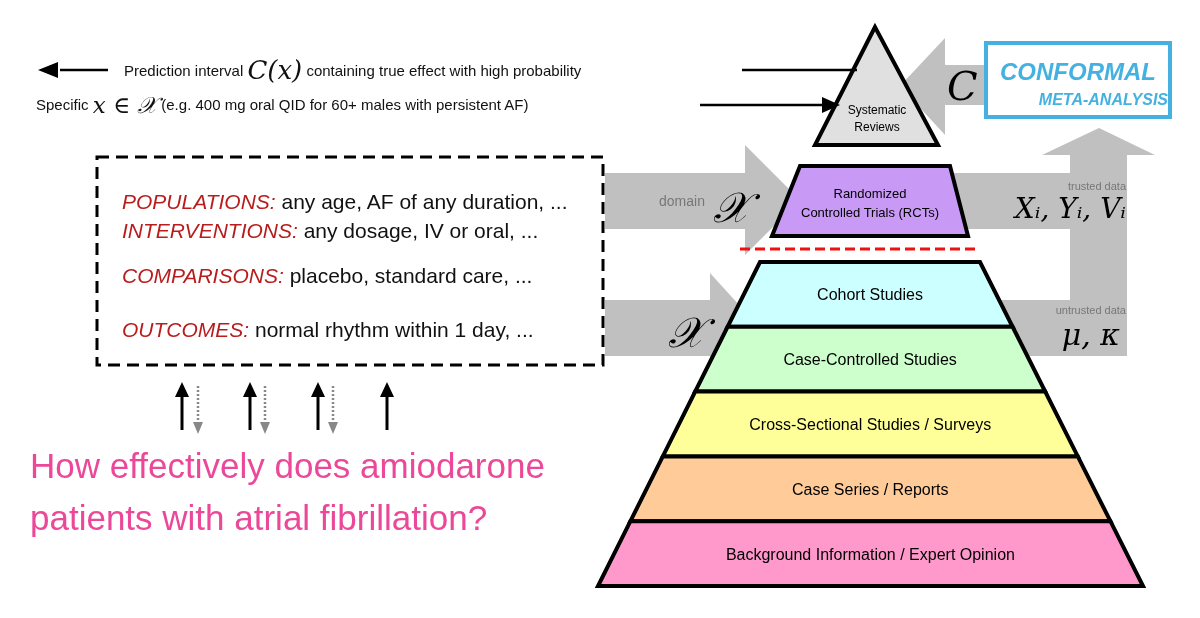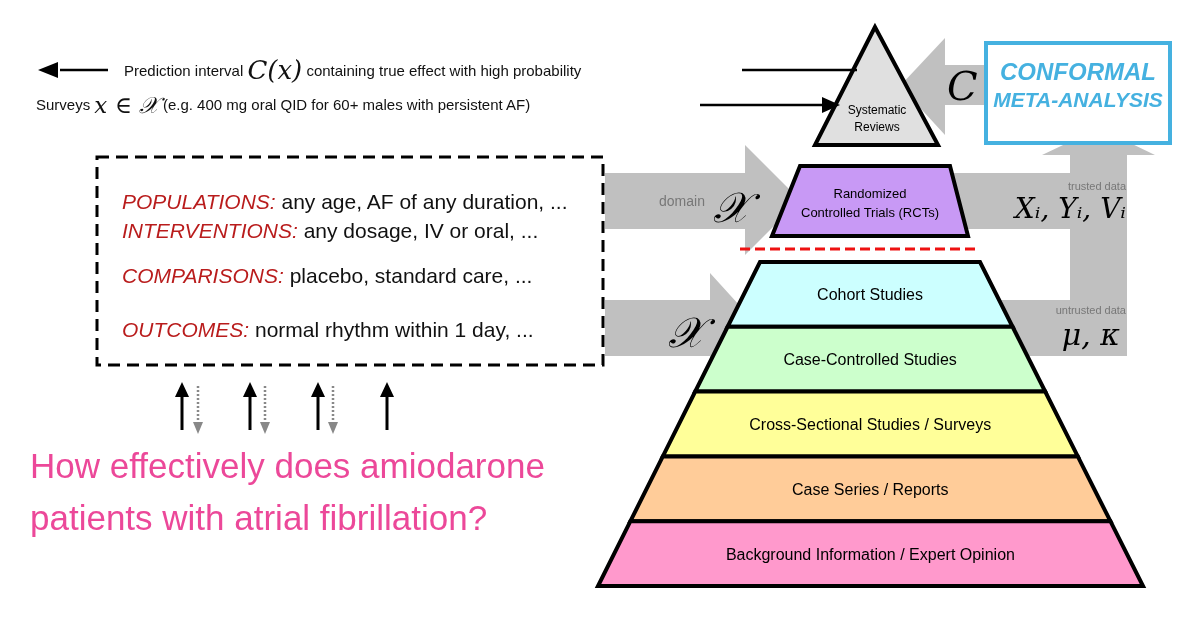--- a/index.html
+++ b/index.html
@@ -4,23 +4,23 @@
 <style>
   html, body { margin:0; padding:0; background:#ffffff; }
   body { width:1200px; height:618px; position:relative; overflow:hidden; font-family:"Liberation Sans", sans-serif; color:#111; }
   #diagram { position:absolute; left:0; top:0; }
   .sans { font-family:"Liberation Sans", sans-serif; }
   .serif-it { font-family:"DejaVu Serif", serif; font-style:italic; }
   .abs { position:absolute; white-space:nowrap; }
   .pico { position:absolute; left:122px; font-size:21px; line-height:26px; }
   .pico .k { color:#b91c1c; font-style:italic; }
   .question { position:absolute; left:30px; top:440px; font-size:35px; line-height:52px; color:#ec4899; }
-  .conformal { position:absolute; left:984px; top:41px; width:188px; height:104px; border:4px solid #45b1e0; box-sizing:border-box; text-align:center; color:#45b1e0; font-style:italic; font-weight:bold; background:#fff; }
+  .conformal { position:absolute; left:984px; top:41px; width:188px; height:78px; border:4px solid #45b1e0; box-sizing:border-box; text-align:center; color:#45b1e0; font-style:italic; font-weight:bold; background:#fff; }
   .conformal .l1 { font-size:24px; line-height:28px; margin-top:13px; }
-  .conformal .l2 { font-size:21px; line-height:20px; margin-top:4px; }
+  .conformal .l2 { font-size:16px; line-height:20px; margin-top:4px;text-align:right; }
 </style>
 </head>
 <body>
 
 <svg id="diagram" width="1200" height="618" viewBox="0 0 1200 618">
 
   <polygon fill="#c0c0c0" points="985,65 945,65 945,38 900,86 945,135 945,105 985,105"></polygon>
   <polygon fill="#c0c0c0" points="1070,356 1070,155 1042,155 1099,128 1155,155 1127,155 1127,356"></polygon>
   <rect fill="#c0c0c0" x="940" y="173" width="187" height="56"></rect>
   <rect fill="#c0c0c0" x="960" y="300" width="167" height="56"></rect>
@@ -82,21 +82,21 @@
   <text x="1126" y="314" text-anchor="end" font-size="11" fill="#777" font-family="Liberation Sans, sans-serif">untrusted data</text>
   <text x="1120" y="345" text-anchor="end" font-size="30" font-style="italic" font-family="DejaVu Serif, serif">μ, κ</text>
 </svg>
 
 <div class="abs sans" style="left:124px; top:56px; font-size:15px; line-height:28px;">
   <span>Prediction interval</span>
   <span class="serif-it" style="font-size:26px; vertical-align:-3px;">C(x)</span>
   <span>containing true effect with high probability</span>
 </div>
 <div class="abs sans" style="left:36px; top:91px; font-size:15px; line-height:28px;">
-  <span>Surveys</span>
+  <span>Specific</span>
   <span class="serif-it" style="font-size:23px; vertical-align:-3px;">x ∈ 𝒳</span>
   <span>(e.g. 400 mg oral QID for 60+ males with persistent AF)</span>
 </div>
 
 <div class="conformal">
   <div class="l1">CONFORMAL</div>
   <div class="l2">META-ANALYSIS</div>
 </div>
 
 <div class="pico" style="top:189px;"><span class="k">POPULATIONS:</span><span> any age, AF of any duration, ...</span></div>

